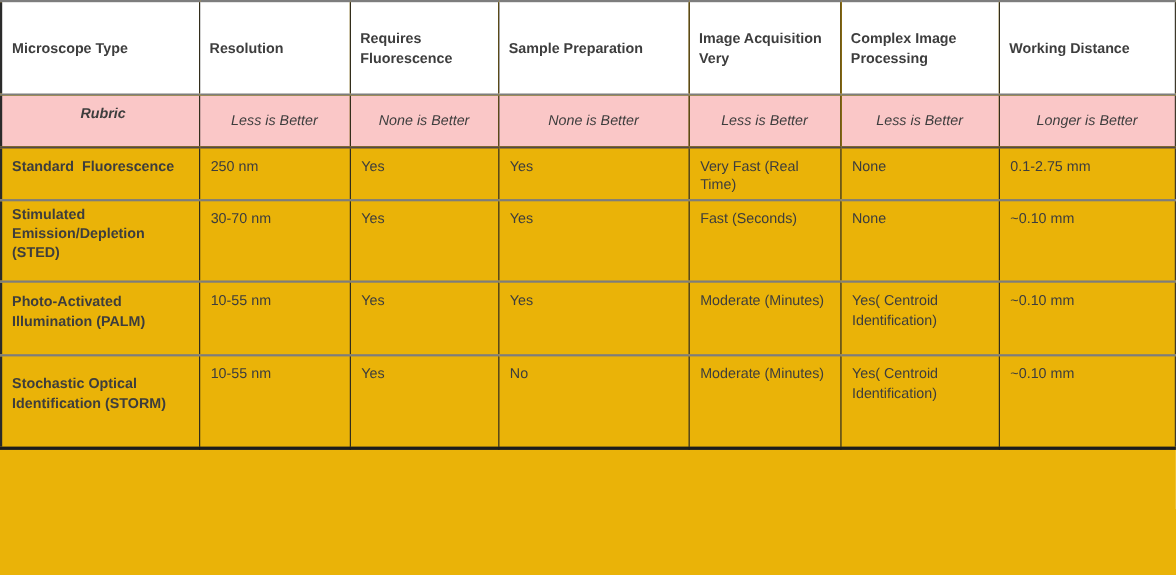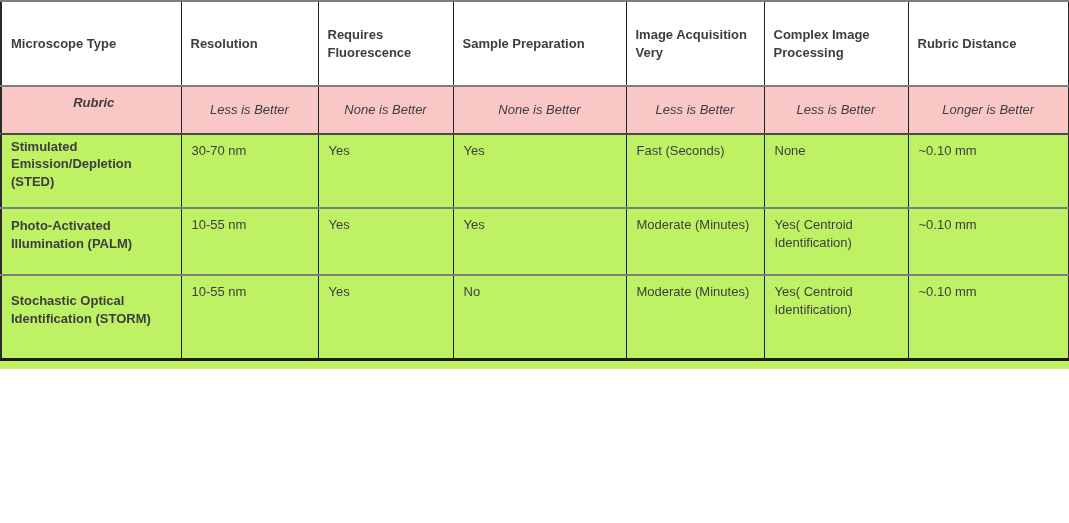--- a/index.html
+++ b/index.html
@@ -3,22 +3,22 @@
 <meta charset="utf-8">
 <style>
   html, body {
     margin: 0;
     padding: 0;
     background: #ffffff;
     font-family: "Liberation Sans", sans-serif;
   }
   .page {
     width: 1069px;
-    height: 369px;
-    background: #bef264;
+    height: 523px;
+    background: #eab308;
     box-sizing: border-box;
   }
   table.comp {
     border-collapse: collapse;
     table-layout: fixed;
     width: 1068px;
     border-top: 2px solid #2a2a2a;
     border-left: 2px solid #2a2a2a;
     border-right: 2px solid #2a2a2a;
     border-bottom: 3px solid #1c1c1c;
@@ -86,34 +86,43 @@
       <col style="width:161px">
     </colgroup>
     <thead>
       <tr>
         <th>Microscope Type</th>
         <th>Resolution</th>
         <th>Requires Fluorescence</th>
         <th>Sample Preparation</th>
         <th>Image Acquisition Very</th>
         <th>Complex Image Processing</th>
-        <th>Rubric Distance</th>
+        <th>Working Distance</th>
       </tr>
     </thead>
     <tbody>
       <tr class="rubric">
         <td class="rowlabel">Rubric</td>
         <td>Less is Better</td>
         <td>None is Better</td>
         <td>None is Better</td>
         <td>Less is Better</td>
         <td>Less is Better</td>
         <td>Longer is Better</td>
       </tr>
 
+      <tr class="r1">
+        <td class="rowlabel">Standard  Fluorescence</td>
+        <td>250 nm</td>
+        <td>Yes</td>
+        <td>Yes</td>
+        <td>Very Fast (Real Time)</td>
+        <td>None</td>
+        <td>0.1-2.75 mm</td>
+      </tr>
 
 
       <tr class="r3">
         <td class="rowlabel">Stimulated Emission/Depletion (STED)</td>
         <td>30-70 nm</td>
         <td>Yes</td>
         <td>Yes</td>
         <td>Fast (Seconds)</td>
         <td>None</td>
         <td>~0.10 mm</td>

